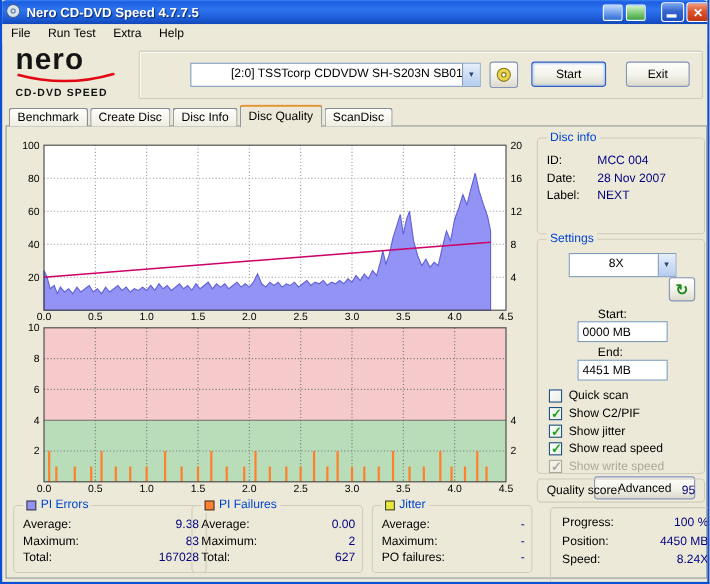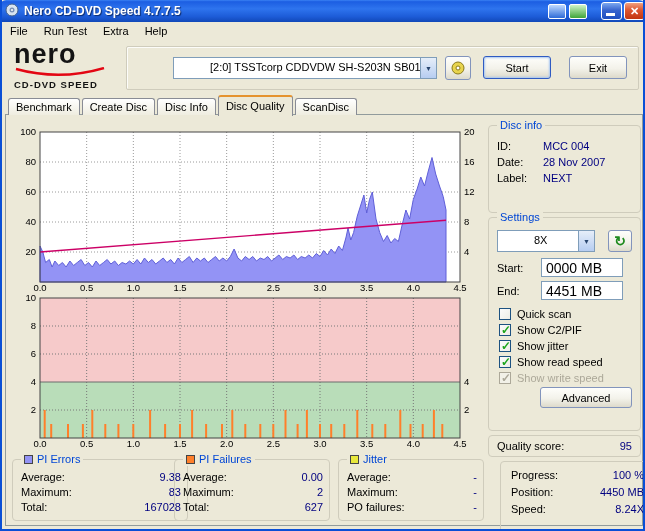--- a/index.html
+++ b/index.html
@@ -67,27 +67,27 @@
   .cap{position:absolute;top:-8px;left:8px;background:#ECE9D8;padding:0 3px;
     color:#0046D5;display:inline-flex;align-items:center;line-height:14px;white-space:nowrap;}
   .sq{width:9px;height:9px;margin-right:4px;display:inline-block;border:1px solid #444;}
   .gb-body{padding:12px 6px 0 8px;}
   .lbl{color:#000;}
   .val{color:#000080;}
   
   .irow{display:flex;line-height:16px;}
   .irow .lbl{width:46px;}
   
-  .srow{display:flex;align-items:center;margin-bottom:4px;}
+  .srow{display:flex;align-items:center;margin-bottom:4px;flex-direction:column;}
   .srow .slbl{width:44px;}
   .speed-combo{width:98px;}
   .refresh-btn{width:24px;height:22px;margin-left:auto;margin-right:2px;}
   .refresh-icon{color:#1E8A1E;font-weight:bold;font-size:14px;line-height:14px;}
   .textbox{width:82px;height:19px;border:1px solid #7F9DB9;background:#fff;
-    font-family:"Liberation Sans",sans-serif;font-size:14px;padding:1px 4px;color:#000;}
+    font-family:"Liberation Sans",sans-serif;font-size:11px;padding:1px 4px;color:#000;}
   .cb-row{display:flex;align-items:center;height:16px;margin:0 0 0 2px;}
   .cb-box{width:12px;height:12px;border:1px solid #1D5281;background:linear-gradient(135deg,#FBFBFB,#EDEDE6);
     position:relative;flex:none;margin-right:6px;}
   .cb-row.checked .cb-box::after{content:"\2713";position:absolute;left:1px;top:-2px;
     color:#1CA51C;font-weight:bold;font-size:12px;}
   .cb-row.disabled .cb-box{border-color:#ACA899;background:#F2F1E8;}
   .cb-row.disabled .cb-box::after{color:#ACA899;}
   .cb-row.disabled .cb-label{color:#ACA899;}
   .adv-row{display:flex;justify-content:flex-end;margin-top:1px;padding-right:2px;}
   .adv-btn{width:92px;height:21px;}

